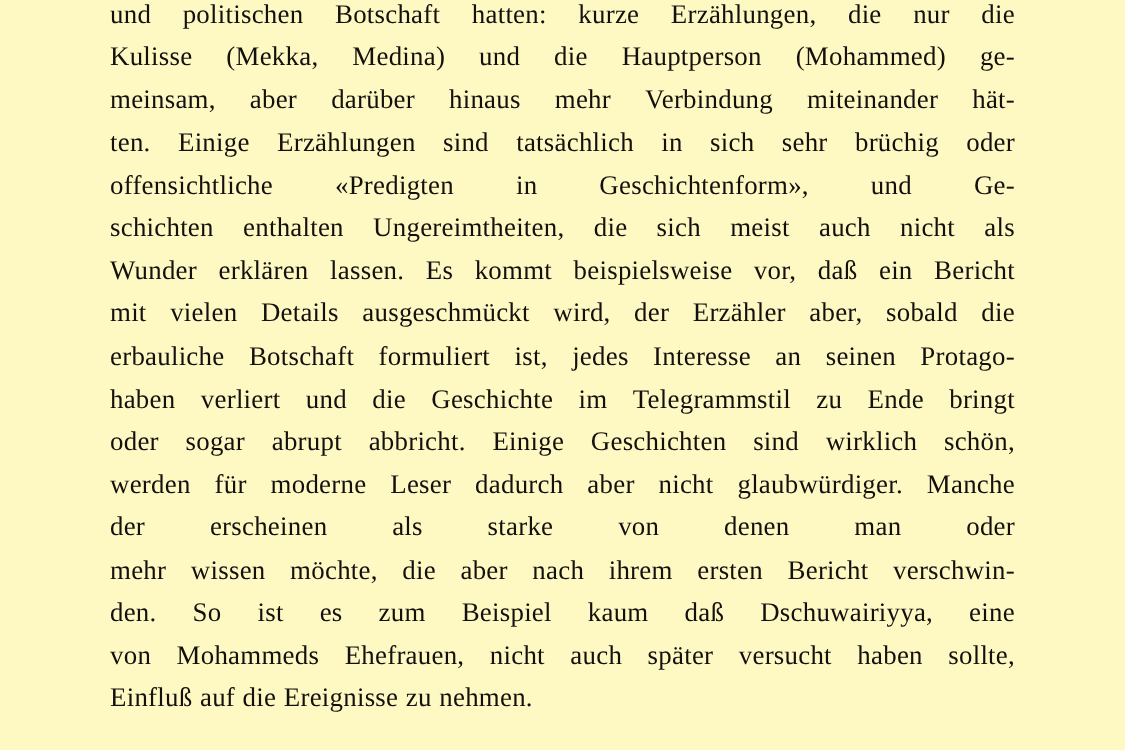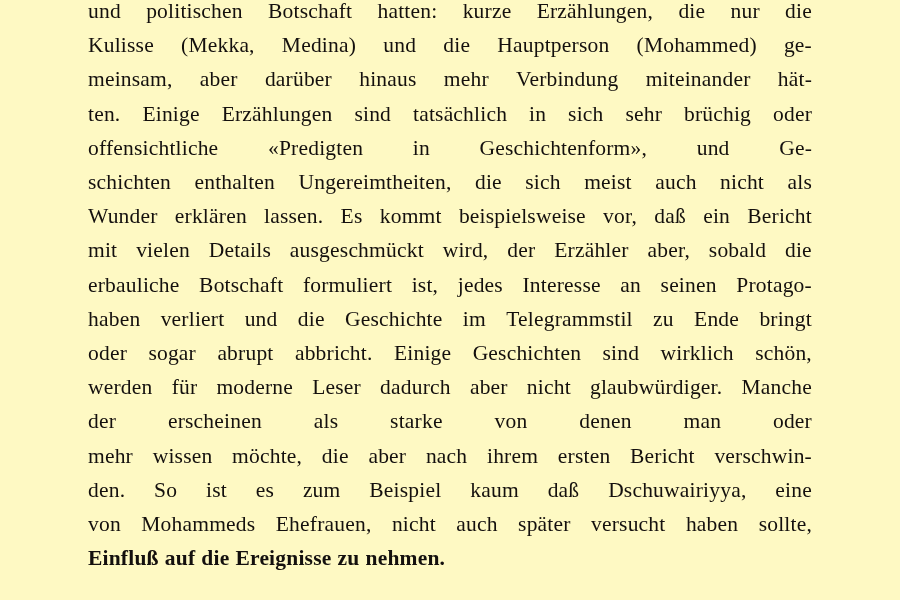--- a/index.html
+++ b/index.html
@@ -45,21 +45,20 @@
   .para .line.justify {
     display: flex;
     justify-content: space-between;
   }
   .para .line.justify > span.w {
     display: inline-block;
     white-space: pre;
   }
   .para .line.last {
     display: block;
-    font-weight: bold;
   }
 </style>
 </head>
 <body>
 
 <div class="page">
   <div class="text-column">
     <p class="para" id="para">
         <span class="line justify">
           <span class="w">und</span>

